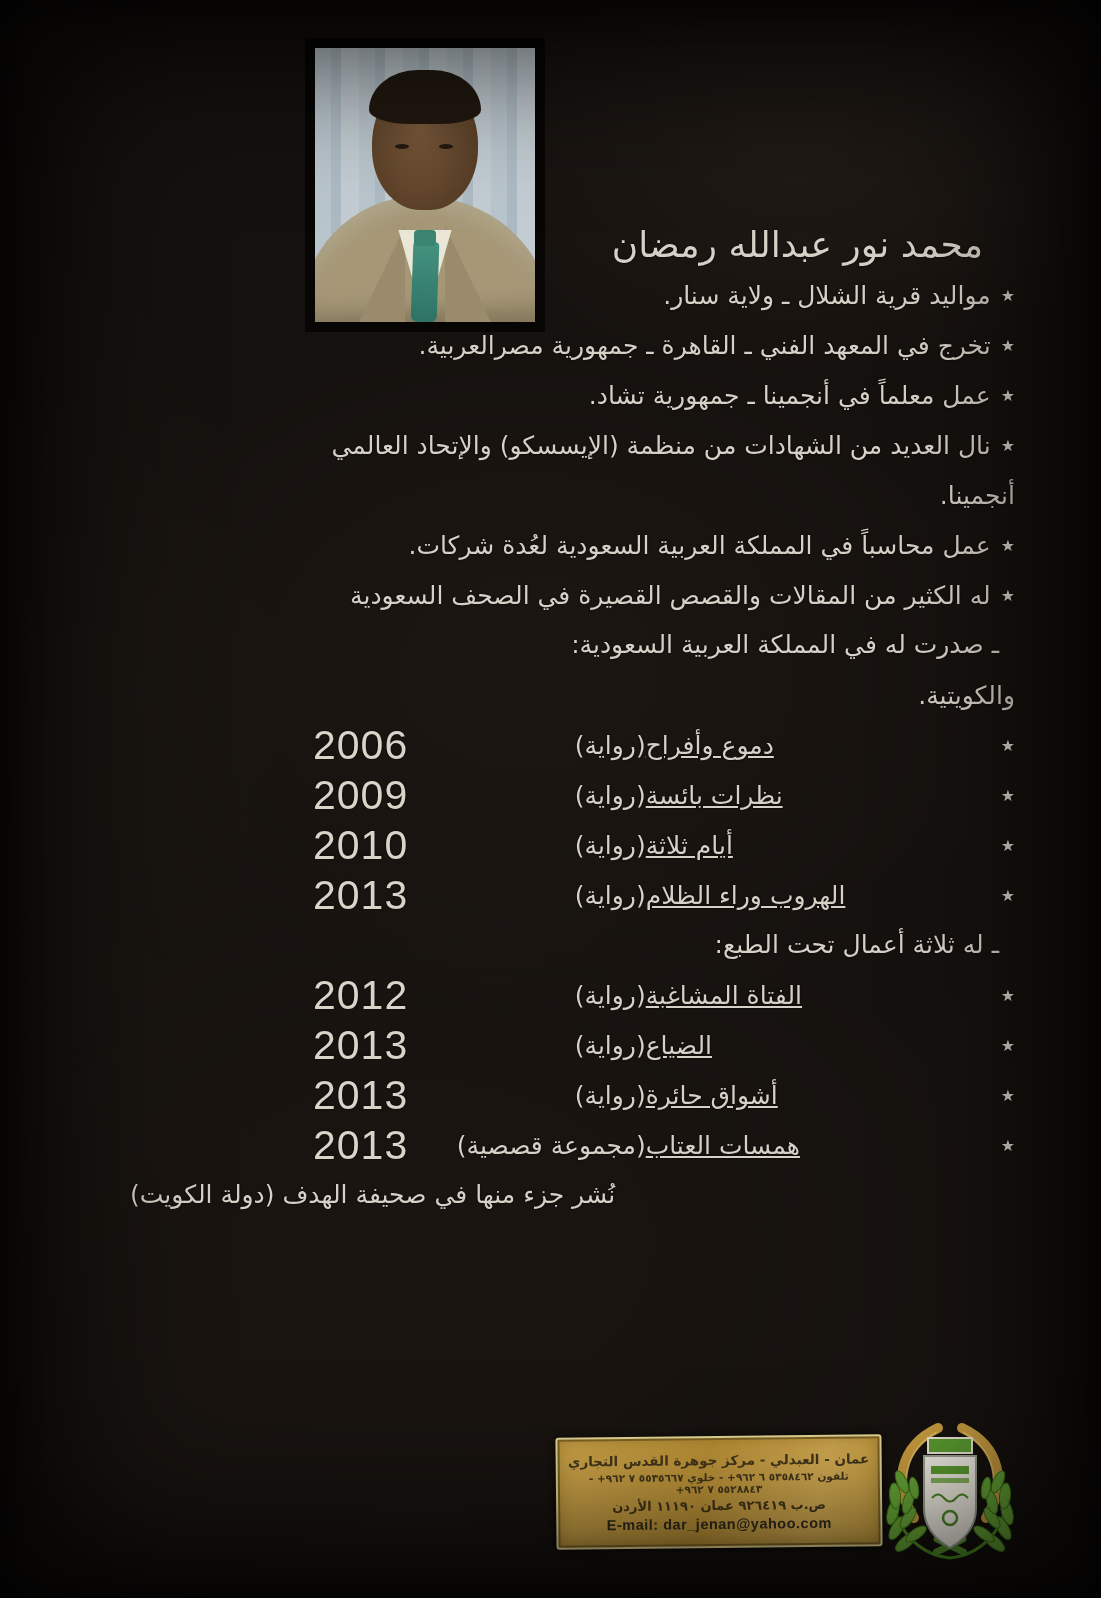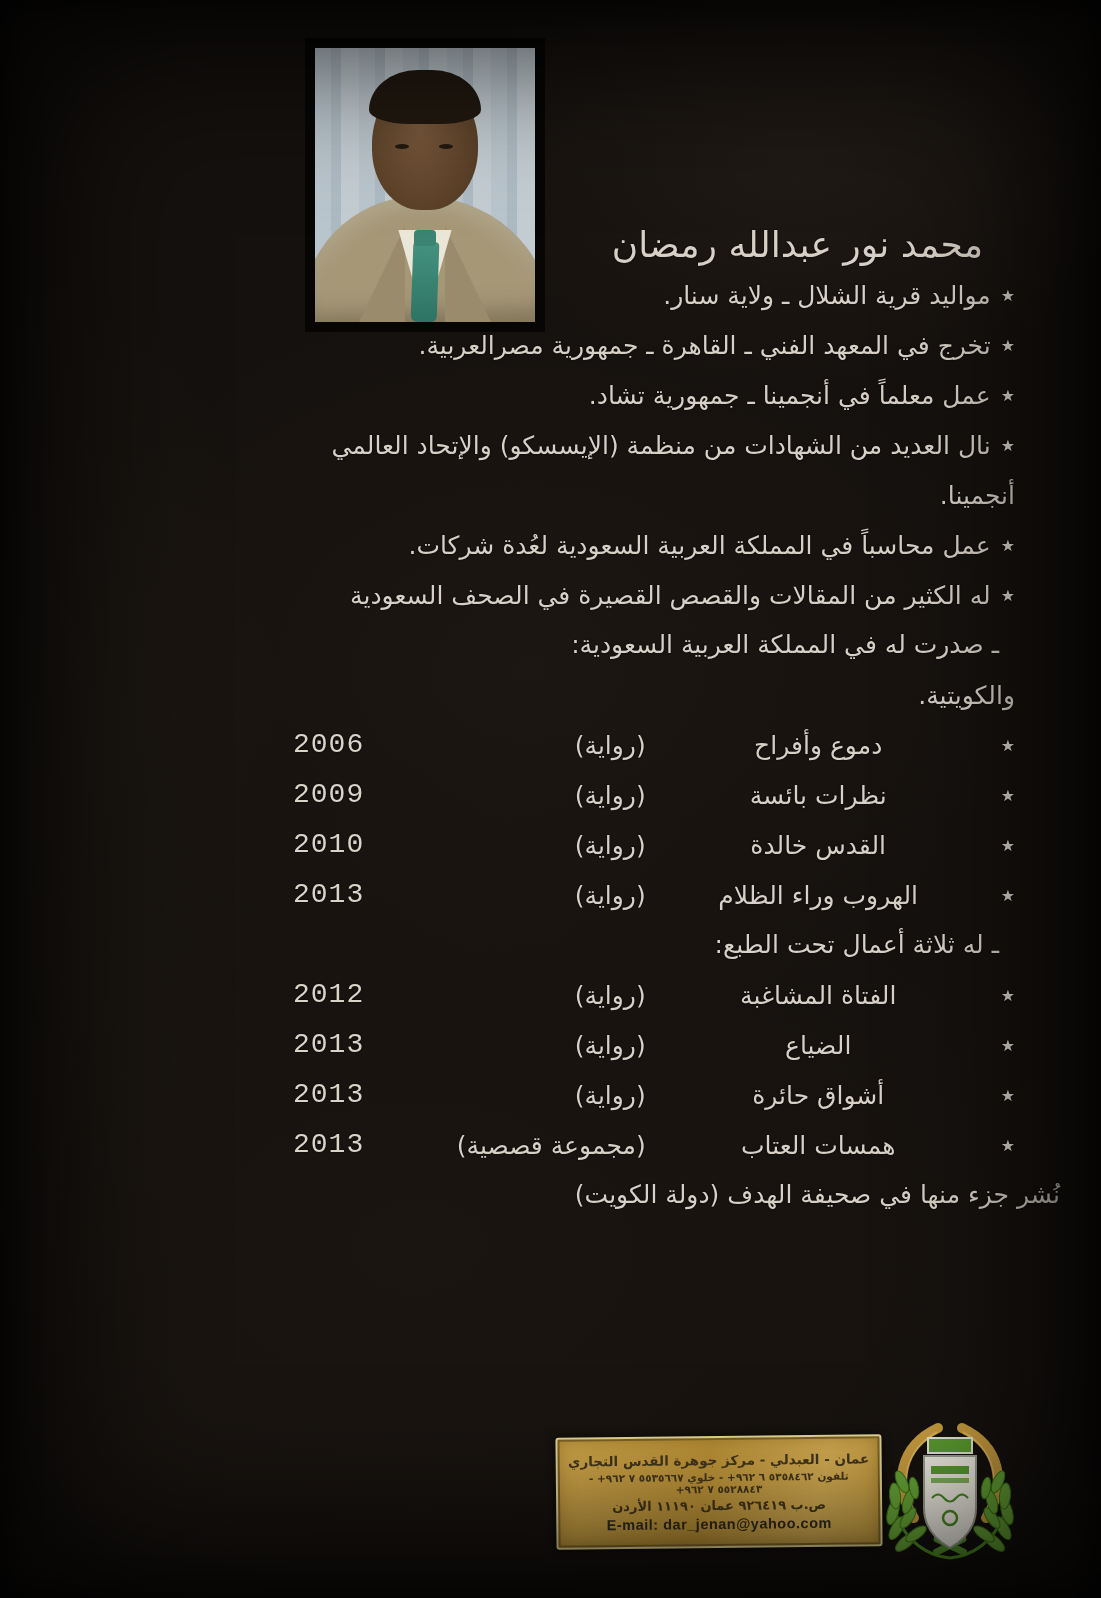--- a/index.html
+++ b/index.html
@@ -45,25 +45,25 @@
   .eye.l { left:50%; margin-left:-30px; } .eye.r { left:50%; margin-left:14px; }
 
   
   .text-col { position:absolute; left:85px; top:220px; width:930px; direction:rtl;
     color:#d7d0c6; font-size:25px; text-shadow:0 0 2px rgba(0,0,0,.9); }
   .line { position:relative; height:50px; line-height:50px; text-align:right; white-space:nowrap; }
   .line.name { padding-right:32px; font-size:36px; letter-spacing:1px; }
   .mk { font-size:1.05em; margin-left:10px; color:#e0d9cd; }
   .mk:empty { margin-left:0; }
   .line.hdr { padding-right:16px; }
-  .w-title { display:inline-block; width:345px; text-align:center; overflow:visible; }
+  .w-title { display:inline-block; width:345px; text-align:left; overflow:visible;text-decoration:underline; }
   .w-genre { display:inline-block; }
-  .w-year { position:absolute; left:208px; top:0; direction:ltr; unicode-bidi:embed;
-    font-family:Liberation Mono, monospace; font-size:28px; letter-spacing:1px; color:#dad3c8; }
-  .line.foot { text-align:right; left:45px; }
+  .w-year { position:absolute; left:228px; top:0; direction:ltr; unicode-bidi:embed;
+    font-family:Liberation Sans, sans-serif; font-size:41px; letter-spacing:1px; color:#dad3c8; }
+  .line.foot { text-align:left; left:45px; }
 
   
   .pub-label { position:absolute; left:556px; top:1436px; width:326px; height:112px; box-sizing:border-box;
     transform:rotate(-.6deg); border-radius:3px;
     background:linear-gradient(100deg,#d0a74b,#bd9338 45%,#d4ac53 80%,#c59d43);
     border:2px solid #e4d593; box-shadow: inset 0 0 0 2px #7d6224, inset 0 0 18px rgba(120,90,20,.5), 0 0 8px rgba(0,0,0,.7);
     display:flex; flex-direction:column; justify-content:center; gap:3px; padding:6px 10px;
     text-align:center; direction:rtl; color:#43361b; }
   .pub-label .pl1 { font-size:13.5px; font-weight:bold; }
   .pub-label .pl2 { font-size:10.5px; font-weight:bold; }
@@ -113,21 +113,21 @@
 
     <div class="line work">
       <span class="mk">٭</span><span class="w-title">دموع وأفراح</span><span class="w-genre">(رواية)</span><span class="w-year">2006</span>
     </div>
 
 
     <div class="line work">
       <span class="mk">٭</span><span class="w-title">نظرات بائسة</span><span class="w-genre">(رواية)</span><span class="w-year">2009</span>
     </div>
     <div class="line work">
-      <span class="mk">٭</span><span class="w-title">القدس خالدة</span><span class="w-genre">(رواية)</span><span class="w-year">2010</span>
+      <span class="mk">٭</span><span class="w-title">أيام ثلاثة</span><span class="w-genre">(رواية)</span><span class="w-year">2010</span>
     </div>
     <div class="line work">
       <span class="mk">٭</span><span class="w-title">الهروب وراء الظلام</span><span class="w-genre">(رواية)</span><span class="w-year">2013</span>
     </div>
 
     <div class="line hdr">ـ له ثلاثة أعمال تحت الطبع:</div>
 
     <div class="line work">
       <span class="mk">٭</span><span class="w-title">الفتاة المشاغبة</span><span class="w-genre">(رواية)</span><span class="w-year">2012</span>
     </div>

